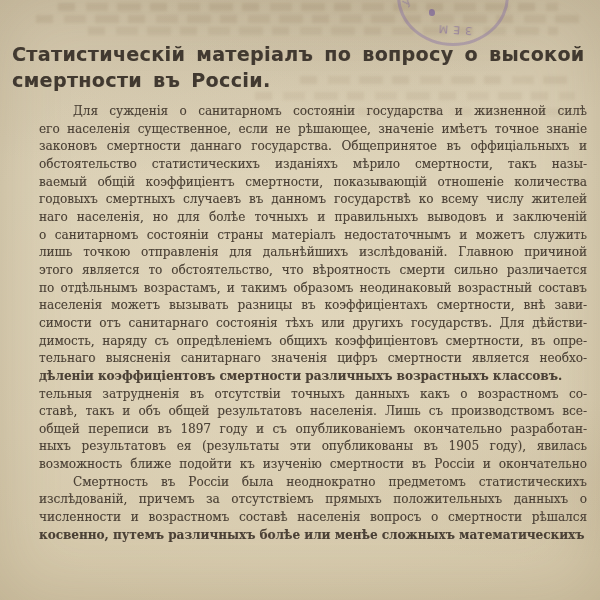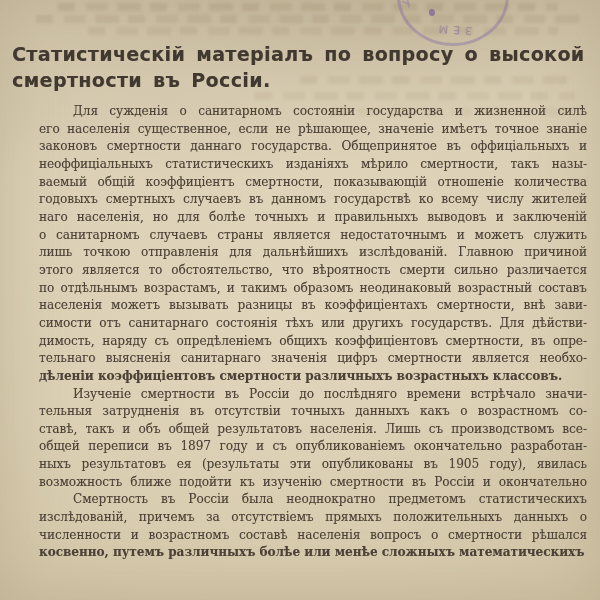--- a/index.html
+++ b/index.html
@@ -146,36 +146,35 @@
   <h1 class="title">
     <span>Статистическій матеріалъ по вопросу о высокой</span>
     <span>смертности въ Россіи.</span>
   </h1>
 
   <div class="bodytext" id="bodytext">
       <div class="para">
         <div class="line first">Для сужденія о санитарномъ состояніи государства и жизненной силѣ</div>
         <div class="line">его населенія существенное, если не рѣшающее, значеніе имѣетъ точное знаніе</div>
         <div class="line">законовъ смертности даннаго государства. Общепринятое въ оффиціальныхъ и</div>
-        <div class="line">неоффиціальныхъ статистическихъ изданіяхъ мѣрило смертности, такъ назы-</div>
+        <div class="line">обстоятельство статистическихъ изданіяхъ мѣрило смертности, такъ назы-</div>
         <div class="line">ваемый общій коэффиціентъ смертности, показывающій отношеніе количества</div>
         <div class="line">годовыхъ смертныхъ случаевъ въ данномъ государствѣ ко всему числу жителей</div>
         <div class="line">наго населенія, но для болѣе точныхъ и правильныхъ выводовъ и заключеній</div>
-        <div class="line">о санитарномъ случаевъ страны является недостаточнымъ и можетъ служить</div>
+        <div class="line">о санитарномъ состояніи страны матеріалъ недостаточнымъ и можетъ служить</div>
         <div class="line">лишь точкою отправленія для дальнѣйшихъ изслѣдованій. Главною причиной</div>
         <div class="line">этого является то обстоятельство, что вѣроятность смерти сильно различается</div>
         <div class="line">по отдѣльнымъ возрастамъ, и такимъ образомъ неодинаковый возрастный составъ</div>
         <div class="line">населенія можетъ вызывать разницы въ коэффиціентахъ смертности, внѣ зави-</div>
         <div class="line">симости отъ санитарнаго состоянія тѣхъ или другихъ государствъ. Для дѣйстви-</div>
         <div class="line">димость, наряду съ опредѣленіемъ общихъ коэффиціентовъ смертности, въ опре-</div>
         <div class="line">тельнаго выясненія санитарнаго значенія цифръ смертности является необхо-</div>
         <div class="line end">дѣленіи коэффиціентовъ смертности различныхъ возрастныхъ классовъ.</div>
       </div>
       <div class="para">
-        <div class="line first">Изученіе смертности въ Россіи до послѣдняго времени встрѣчало значи-</div>
         <div class="line">тельныя затрудненія въ отсутствіи точныхъ данныхъ какъ о возрастномъ со-</div>
         <div class="line">ставѣ, такъ и объ общей результатовъ населенія. Лишь съ производствомъ все-</div>
         <div class="line">общей переписи въ 1897 году и съ опубликованіемъ окончательно разработан-</div>
         <div class="line">ныхъ результатовъ ея (результаты эти опубликованы въ 1905 году), явилась</div>
         <div class="line">возможность ближе подойти къ изученію смертности въ Россіи и окончательно</div>
       </div>
       <div class="para">
         <div class="line first">Смертность въ Россіи была неоднократно предметомъ статистическихъ</div>
         <div class="line">изслѣдованій, причемъ за отсутствіемъ прямыхъ положительныхъ данныхъ о</div>
         <div class="line">численности и возрастномъ составѣ населенія вопросъ о смертности рѣшался</div>

